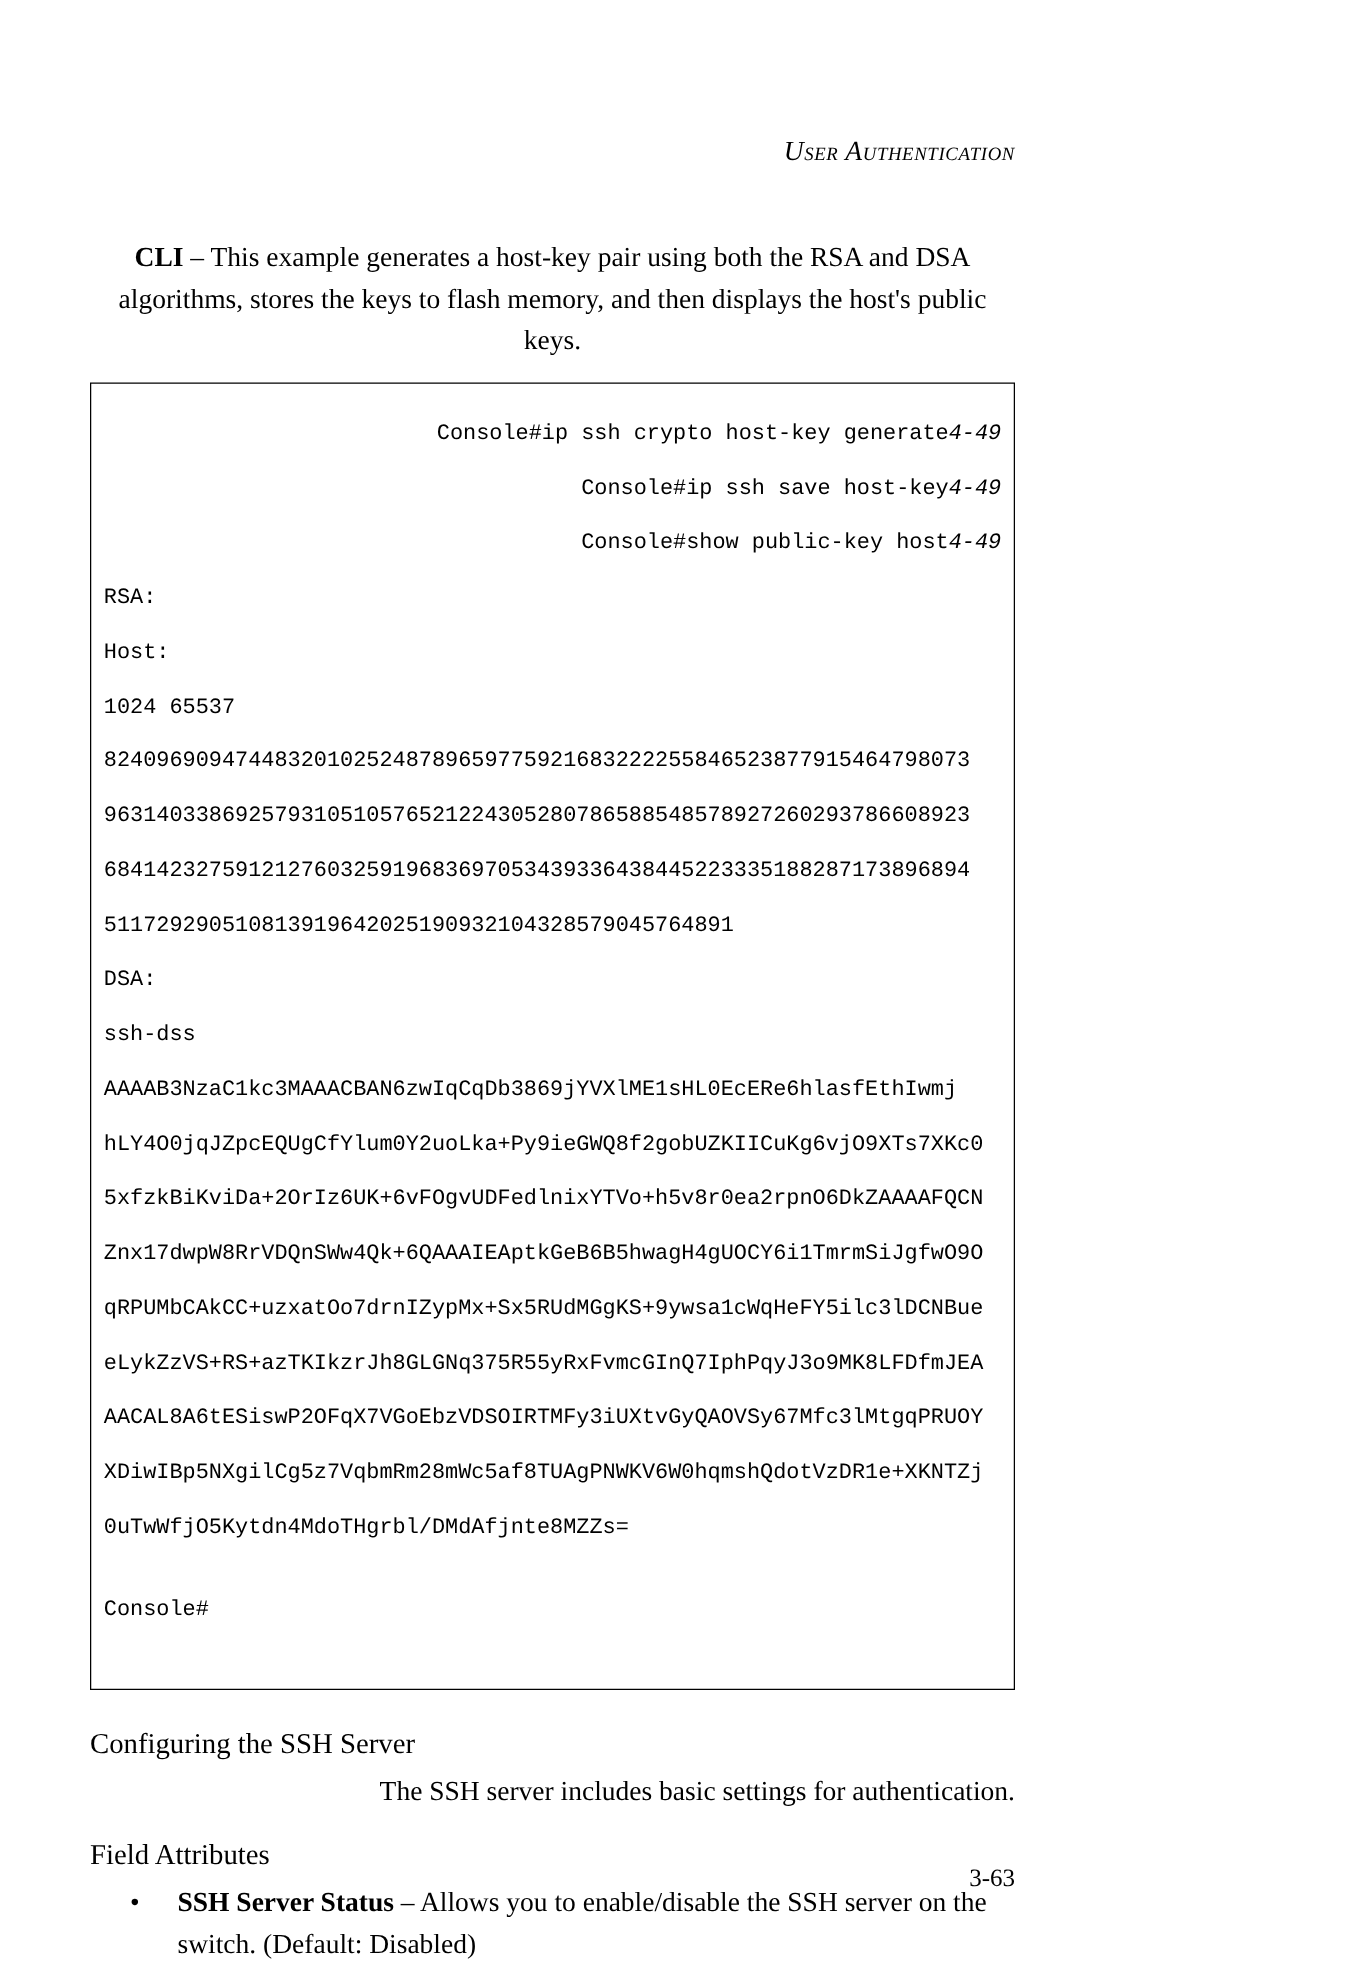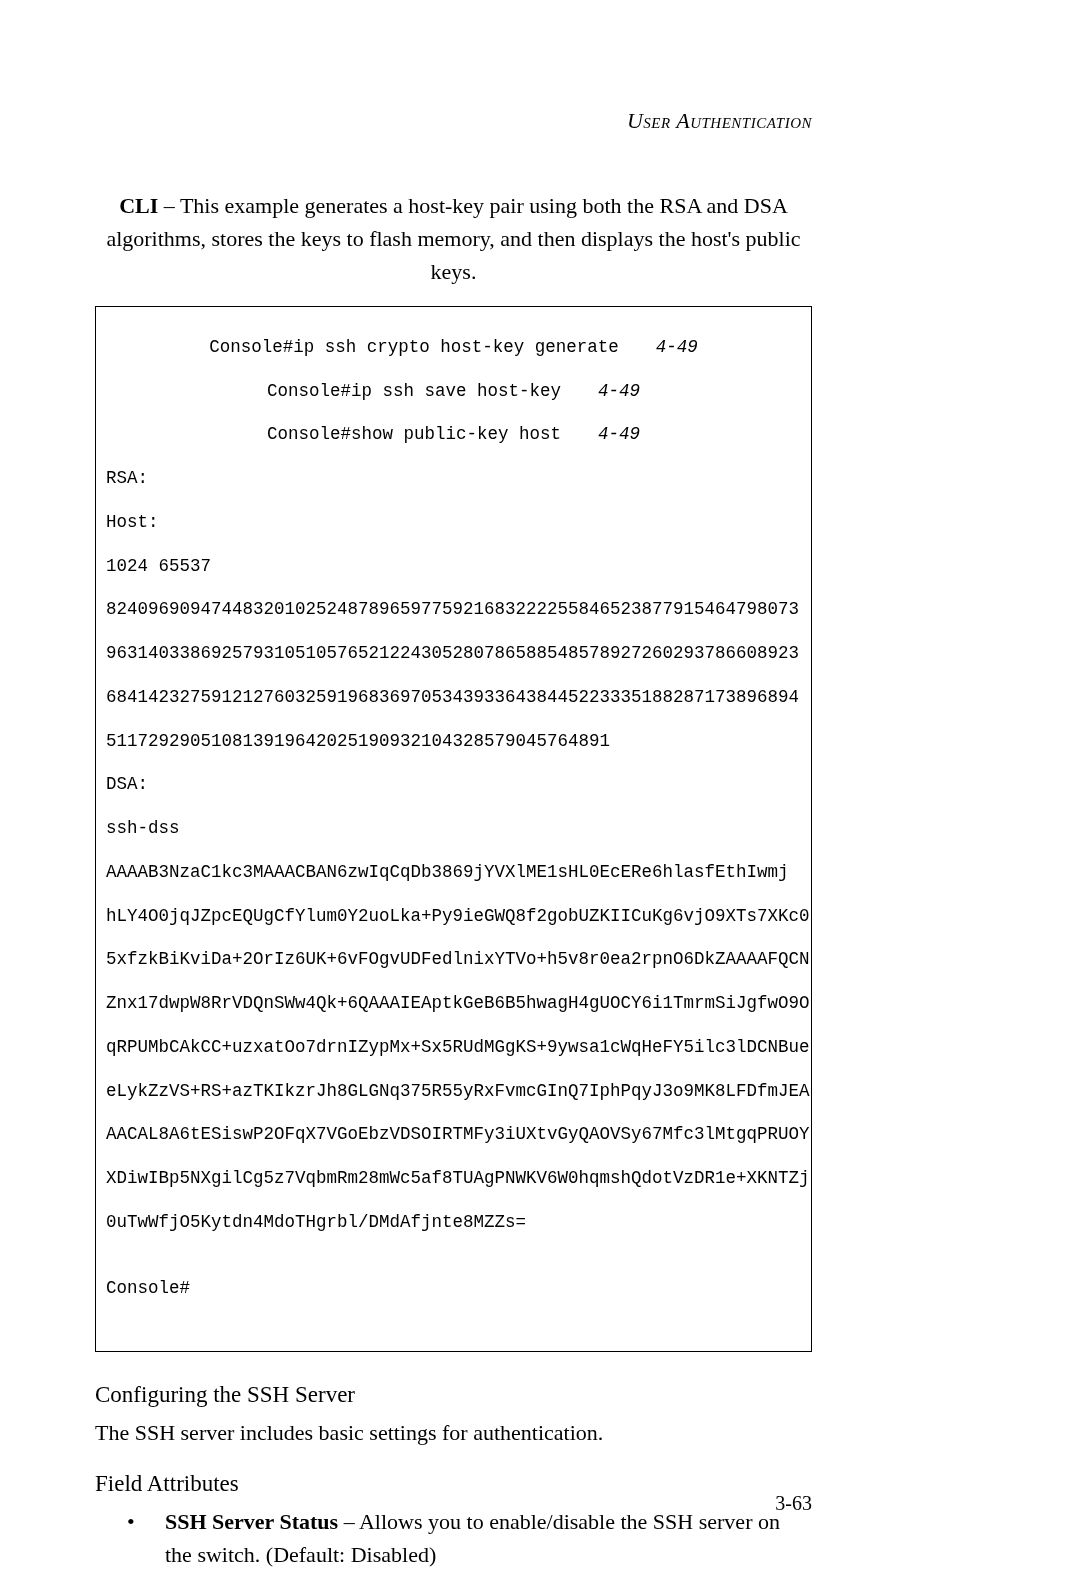--- a/index.html
+++ b/index.html
@@ -6,21 +6,21 @@
     margin: 0;
     padding: 0;
     background: #fff;
     font-family: Georgia, 'Times New Roman', serif;
     color: #000;
   }
   .page {
     width: 972px;
     height: 1570px;
     box-sizing: border-box;
-    padding: 108px 160px 60px 95px;
+    padding: 108px 160px 60px 72px;
     position: relative;
   }
   .running-head {
     text-align: right;
     font-style: italic;
     font-variant: small-caps;
     letter-spacing: 0.5px;
     font-size: 22px;
     margin-bottom: 55px;
   }
@@ -38,39 +38,39 @@
     padding: 8px 10px 8px 10px;
     font-family: 'Courier New', Courier, monospace;
     font-size: 17.5px;
     line-height: 1.25;
     white-space: pre;
     overflow: hidden;
     margin-bottom: 30px;
   }
   .terminal .row {
     display: flex;
-    justify-content: center;
-    gap: 37px;
+    justify-content: flex-end;
   }
   .terminal .ref {
     font-style: italic;
   }
   .terminal .plain {
     display: block;
   }
   h3.section {
     font-size: 23px;
     font-weight: normal;
     margin: 0 0 8px 0;
     font-family: Georgia, 'Times New Roman', serif;
   }
   .body-text {
     font-size: 22px;
     line-height: 1.5;
     margin-bottom: 22px;
+    text-align: right;
   }
   ul.fields {
     list-style: none;
     padding: 0;
     margin: 0;
   }
   ul.fields > li {
     font-size: 22px;
     line-height: 1.5;
     padding-left: 70px;

